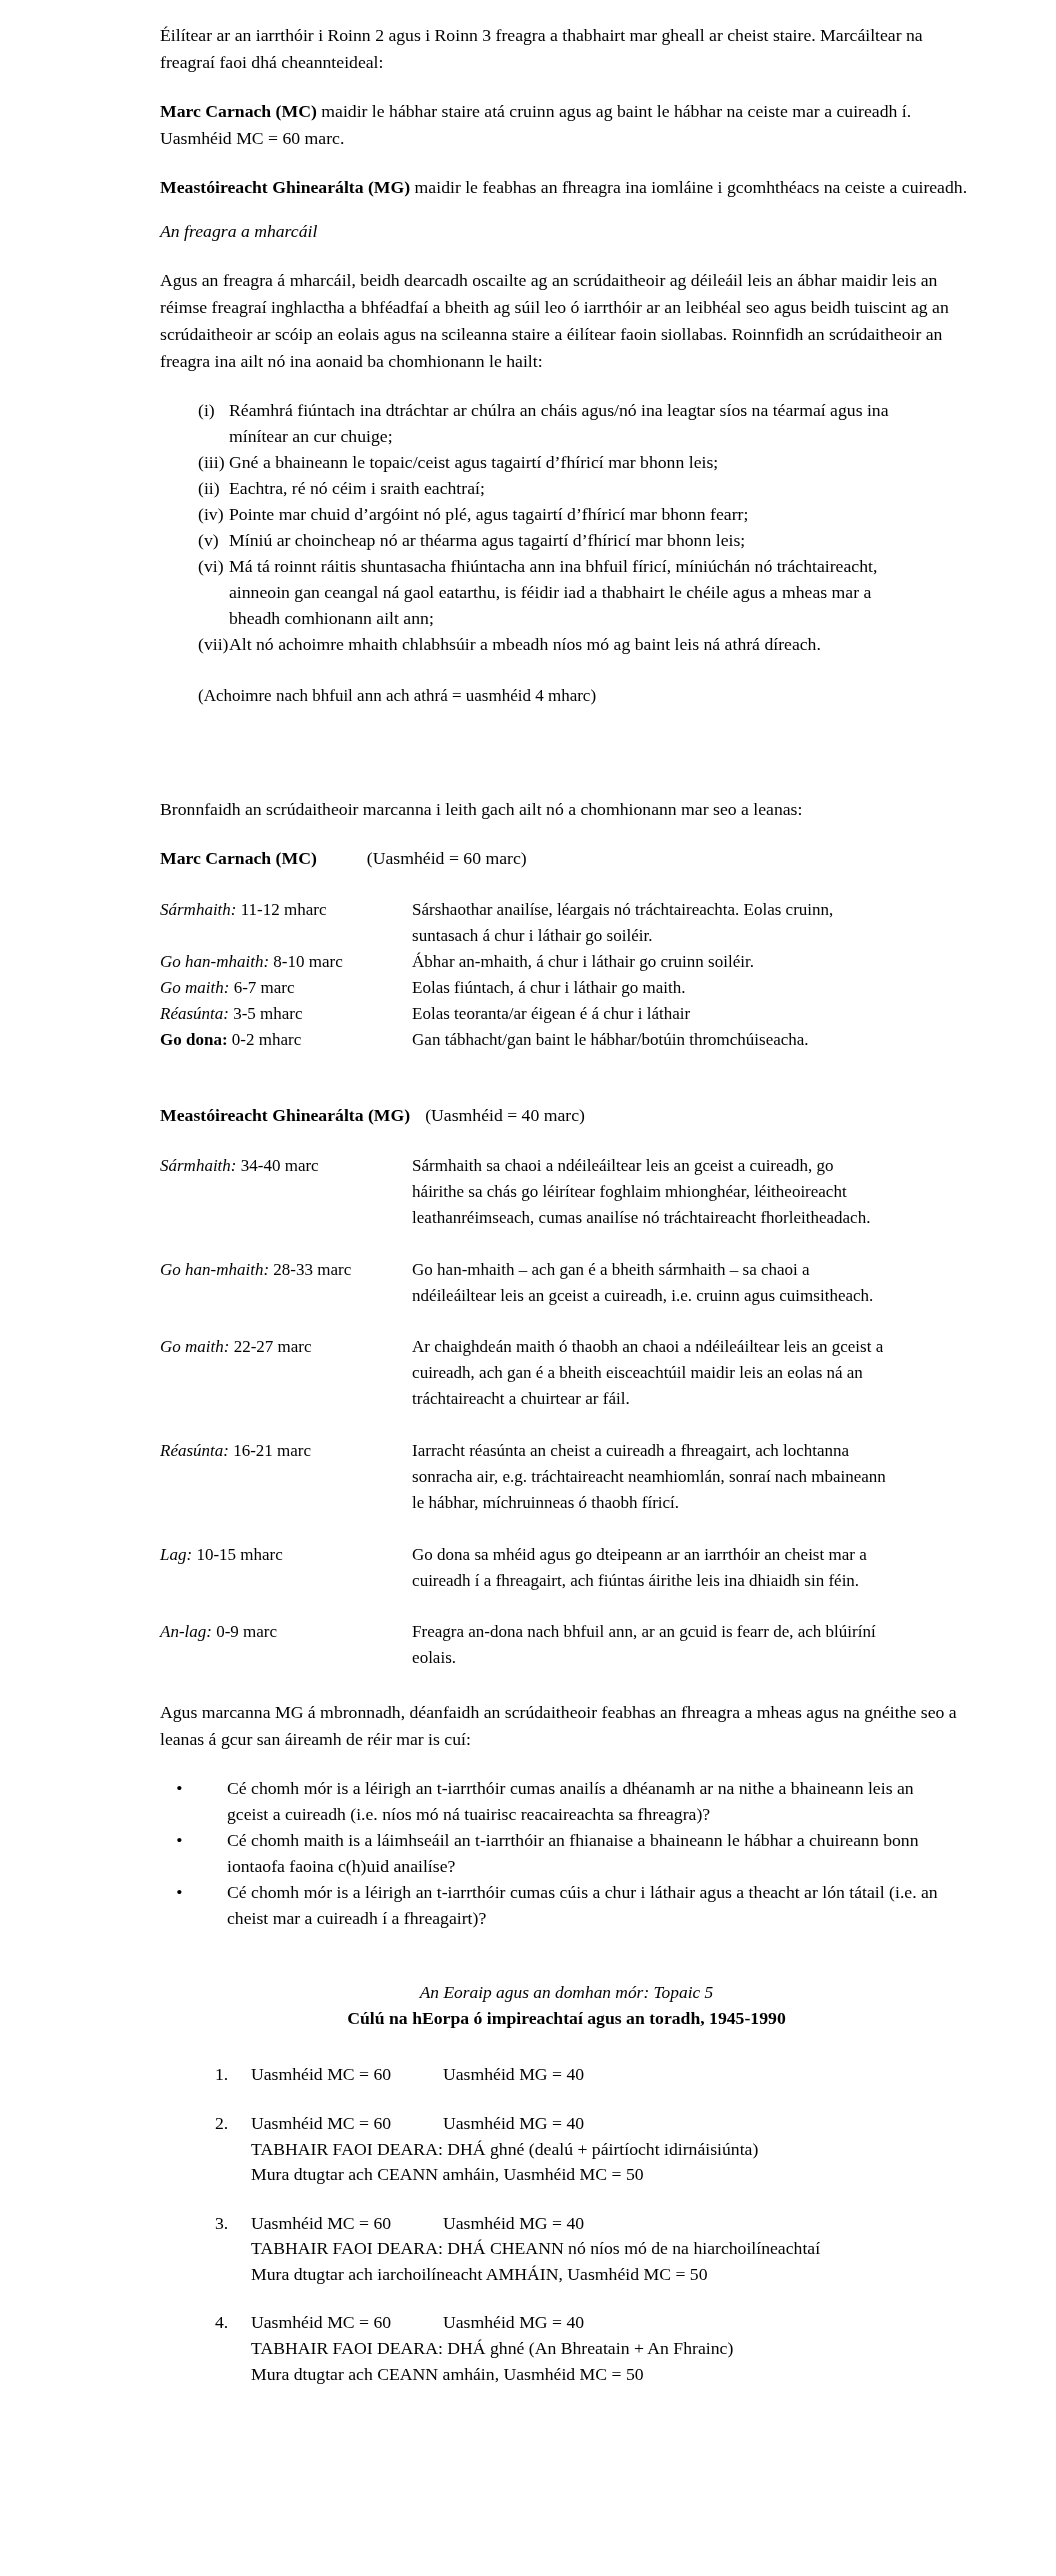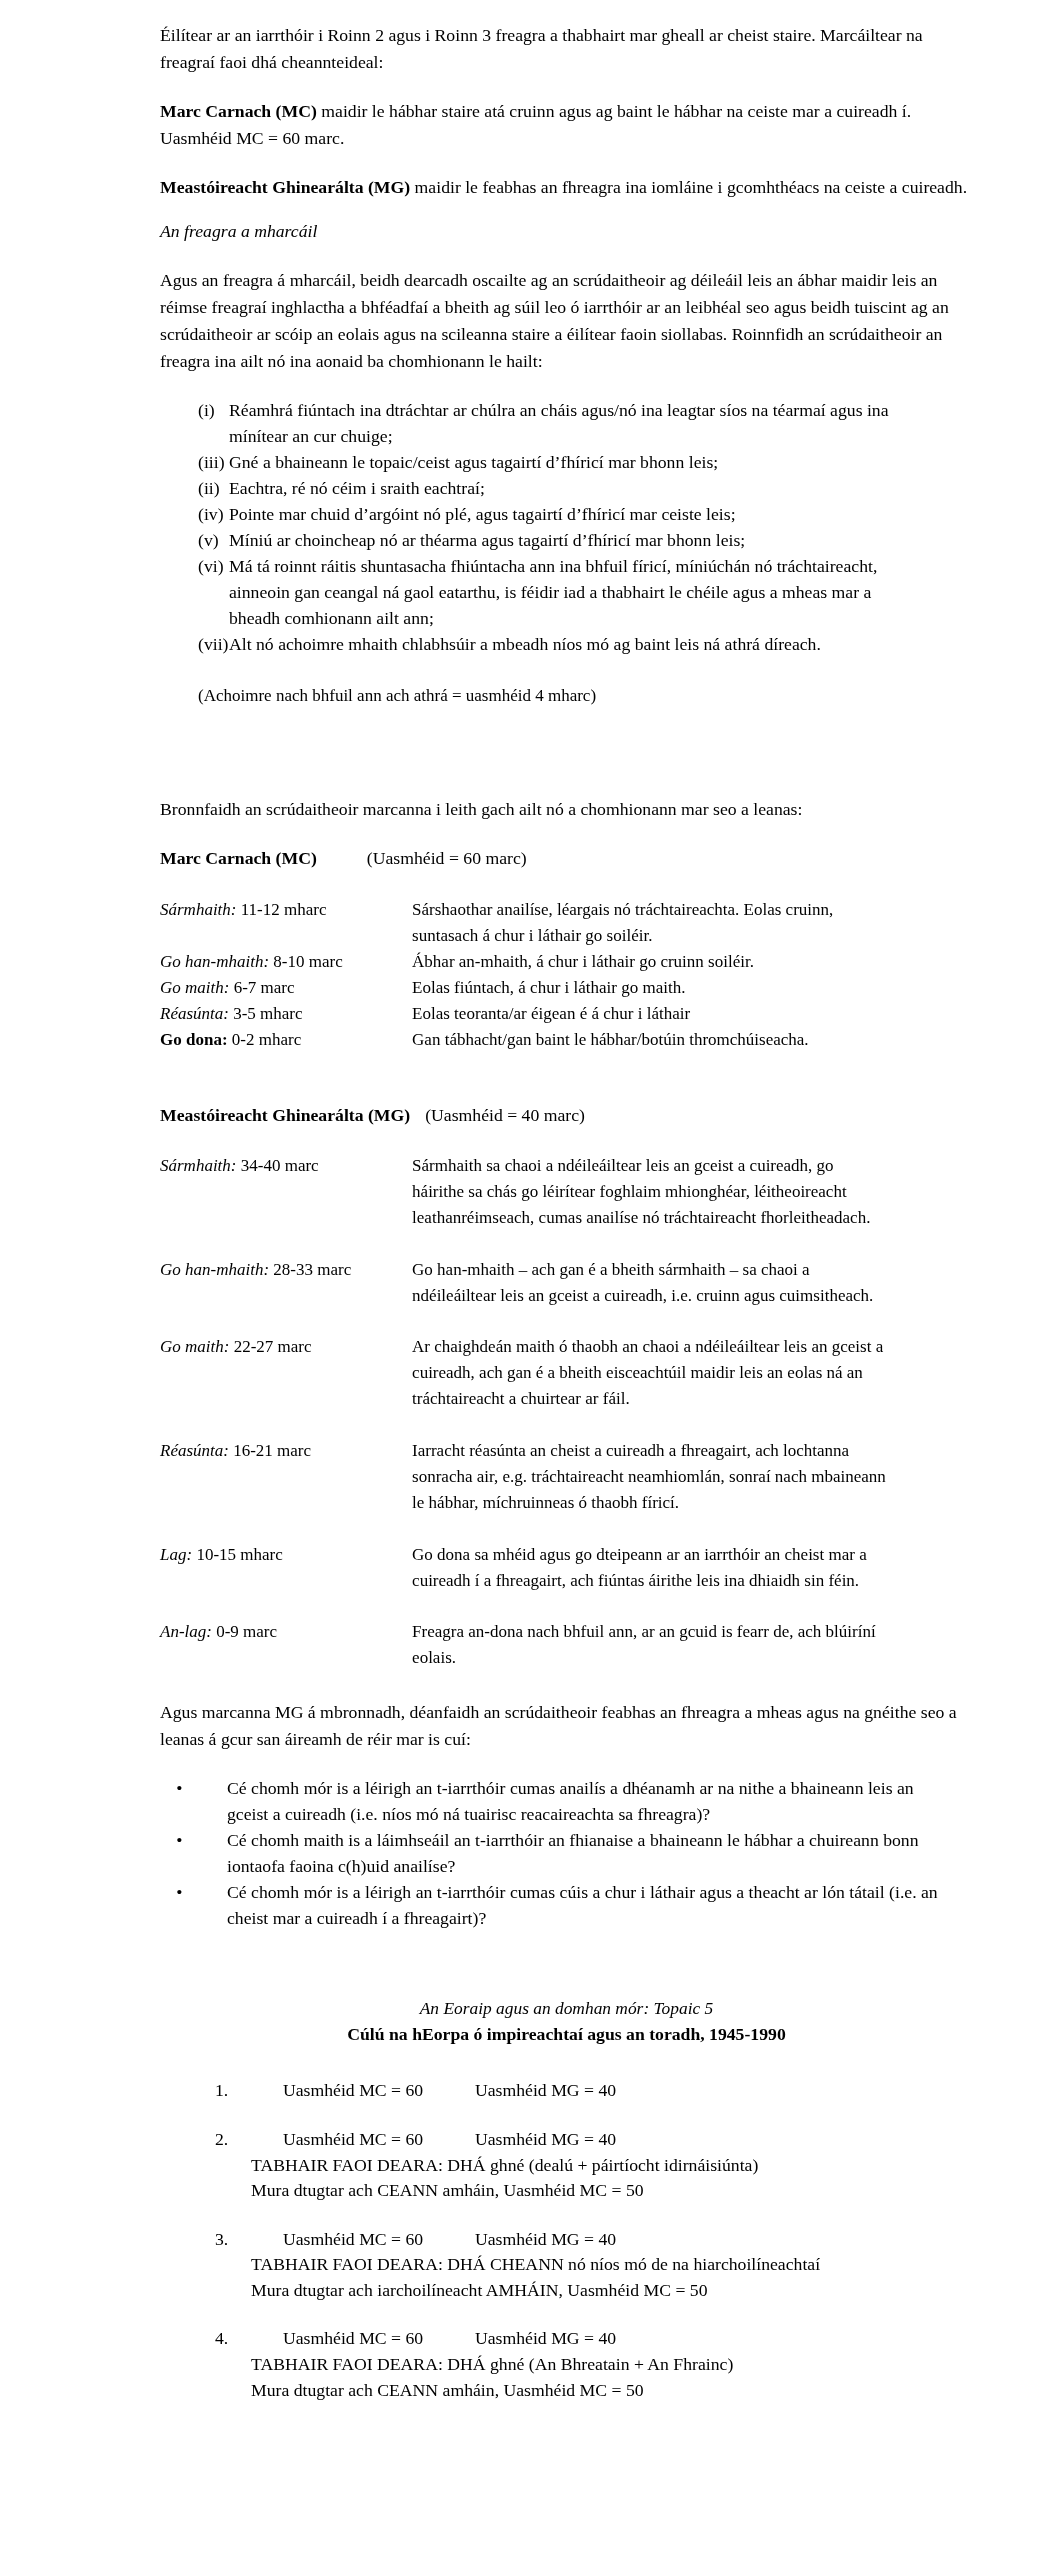--- a/index.html
+++ b/index.html
@@ -127,21 +127,21 @@
   }
   .bullet-text {
     flex: 1 1 auto;
     padding-right: 35px;
     margin-left: 32px;
   }
 
   
   .topic-block {
     text-align: center;
-    margin-top: 16px;
+    margin-top: 0;
   }
   .topic-sub {
     font-size: 17.4px;
     font-style: italic;
     line-height: 25.6px;
   }
   .topic-title {
     font-size: 17.7px;
     font-weight: bold;
     line-height: 25.6px;
@@ -161,21 +161,21 @@
   .num-idx {
     width: 91px;
     flex: 0 0 91px;
     padding-left: 55px;
     box-sizing: border-box;
   }
   .num-body {
     flex: 1 1 auto;
   }
   .num-body .line { display: block; }
-  .num-body .col1 { display: inline-block; width: 192px; margin-left: 32px; }
+  .num-body .col1 { display: inline-block; width: 192px; }
 </style>
 </head>
 <body>
 
 <div class="page">
   <div class="content">
 
     <p class="para">Éilítear ar an iarrthóir i Roinn 2 agus i Roinn 3 freagra a thabhairt mar gheall ar cheist staire. Marcáiltear na freagraí faoi dhá cheannteideal:</p>
 
     <p class="para tight">
@@ -201,21 +201,21 @@
       <div class="roman-row">
         <span class="roman-num">(iii)</span>
         <span class="roman-text">Gné a bhaineann le topaic/ceist agus tagairtí d’fhíricí mar bhonn leis;</span>
       </div>
       <div class="roman-row">
         <span class="roman-num">(ii)</span>
         <span class="roman-text">Eachtra, ré nó céim i sraith eachtraí;</span>
       </div>
       <div class="roman-row">
         <span class="roman-num">(iv)</span>
-        <span class="roman-text">Pointe mar chuid d’argóint nó plé, agus tagairtí d’fhíricí mar ceiste leis;</span>
+        <span class="roman-text">Pointe mar chuid d’argóint nó plé, agus tagairtí d’fhíricí mar bhonn fearr;</span>
       </div>
       <div class="roman-row">
         <span class="roman-num">(v)</span>
         <span class="roman-text">Míniú ar choincheap nó ar théarma agus tagairtí d’fhíricí mar bhonn leis;</span>
       </div>
       <div class="roman-row">
         <span class="roman-num">(vi)</span>
         <span class="roman-text">Má tá roinnt ráitis shuntasacha fhiúntacha ann ina bhfuil fíricí, míniúchán nó tráchtaireacht, ainneoin gan ceangal ná gaol eatarthu, is féidir iad a thabhairt le chéile agus a mheas mar a bheadh comhionann ailt ann;</span>
       </div>
       <div class="roman-row">

